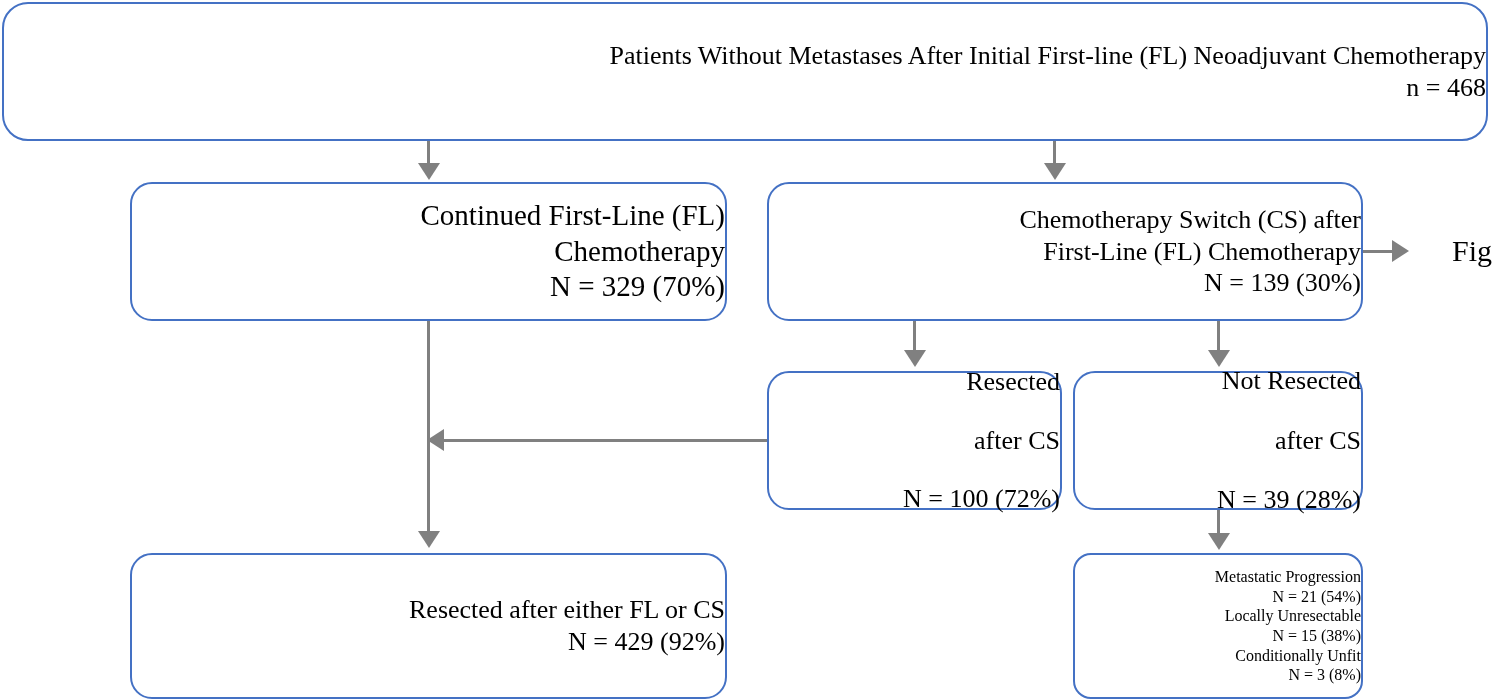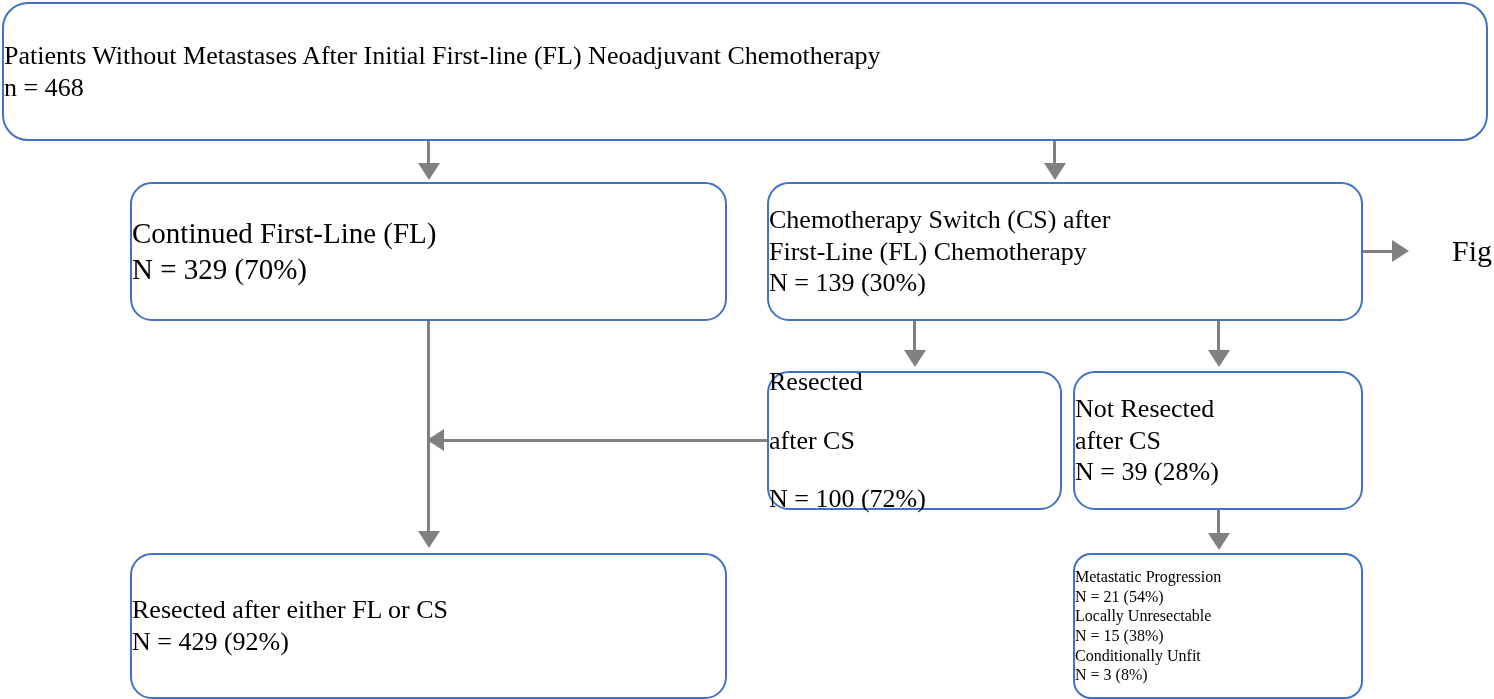--- a/index.html
+++ b/index.html
@@ -17,34 +17,34 @@
     color: #000000;
   }
   .node {
     position: absolute;
     box-sizing: border-box;
     border: 2px solid #4471c4;
     border-radius: 22px;
     background: #ffffff;
     display: flex;
     flex-direction: column;
-    align-items: flex-start;
+    align-items: flex-end;
     justify-content: center;
     text-align: center;
     line-height: 1.22;
     color: #000000;
   }
   .node .line { display: block; white-space: nowrap; }
 
   
   #node-root      { left: 2px;    top: 2px;   width: 1486px; height: 139px; font-size: 26px; border-radius: 26px; }
   #node-fl        { left: 130px;  top: 182px; width: 597px;  height: 139px; font-size: 29px; }
   #node-cs        { left: 767px;  top: 182px; width: 596px;  height: 139px; font-size: 26px; }
   #node-resected  { left: 767px;  top: 371px; width: 295px;  height: 139px; font-size: 26px; gap: 27px; }
-  #node-notresect { left: 1073px; top: 371px; width: 290px;  height: 139px; font-size: 26px; }
+  #node-notresect { left: 1073px; top: 371px; width: 290px;  height: 139px; font-size: 26px; gap: 28px; }
   #node-reasons   { left: 1073px; top: 553px; width: 290px;  height: 146px; font-size: 16px; border-radius: 18px; }
   #node-final     { left: 130px;  top: 553px; width: 597px;  height: 146px; font-size: 26px; }
 
   
   .conn-line {
     position: absolute;
     background: #808080;
   }
   .v-line { width: 3px; }
   .h-line { height: 3px; }
@@ -89,20 +89,21 @@
   </div>
 
   <div class="conn-line v-line" style="left:427px; top:141px; height:26px;"></div>
   <div class="arrow-down" style="left:418px; top:163px;"></div>
 
   <div class="conn-line v-line" style="left:1053px; top:141px; height:26px;"></div>
   <div class="arrow-down" style="left:1044px; top:163px;"></div>
 
   <div class="node" id="node-fl">
     <span class="line">Continued First-Line (FL)</span>
+    <span class="line">Chemotherapy</span>
     <span class="line">N = 329 (70%)</span>
   </div>
 
   <div class="node" id="node-cs">
     <span class="line">Chemotherapy Switch (CS) after</span>
     <span class="line">First-Line (FL) Chemotherapy</span>
     <span class="line">N = 139 (30%)</span>
   </div>
 
   <div class="conn-line h-line" style="left:1363px; top:250px; width:34px;"></div>

